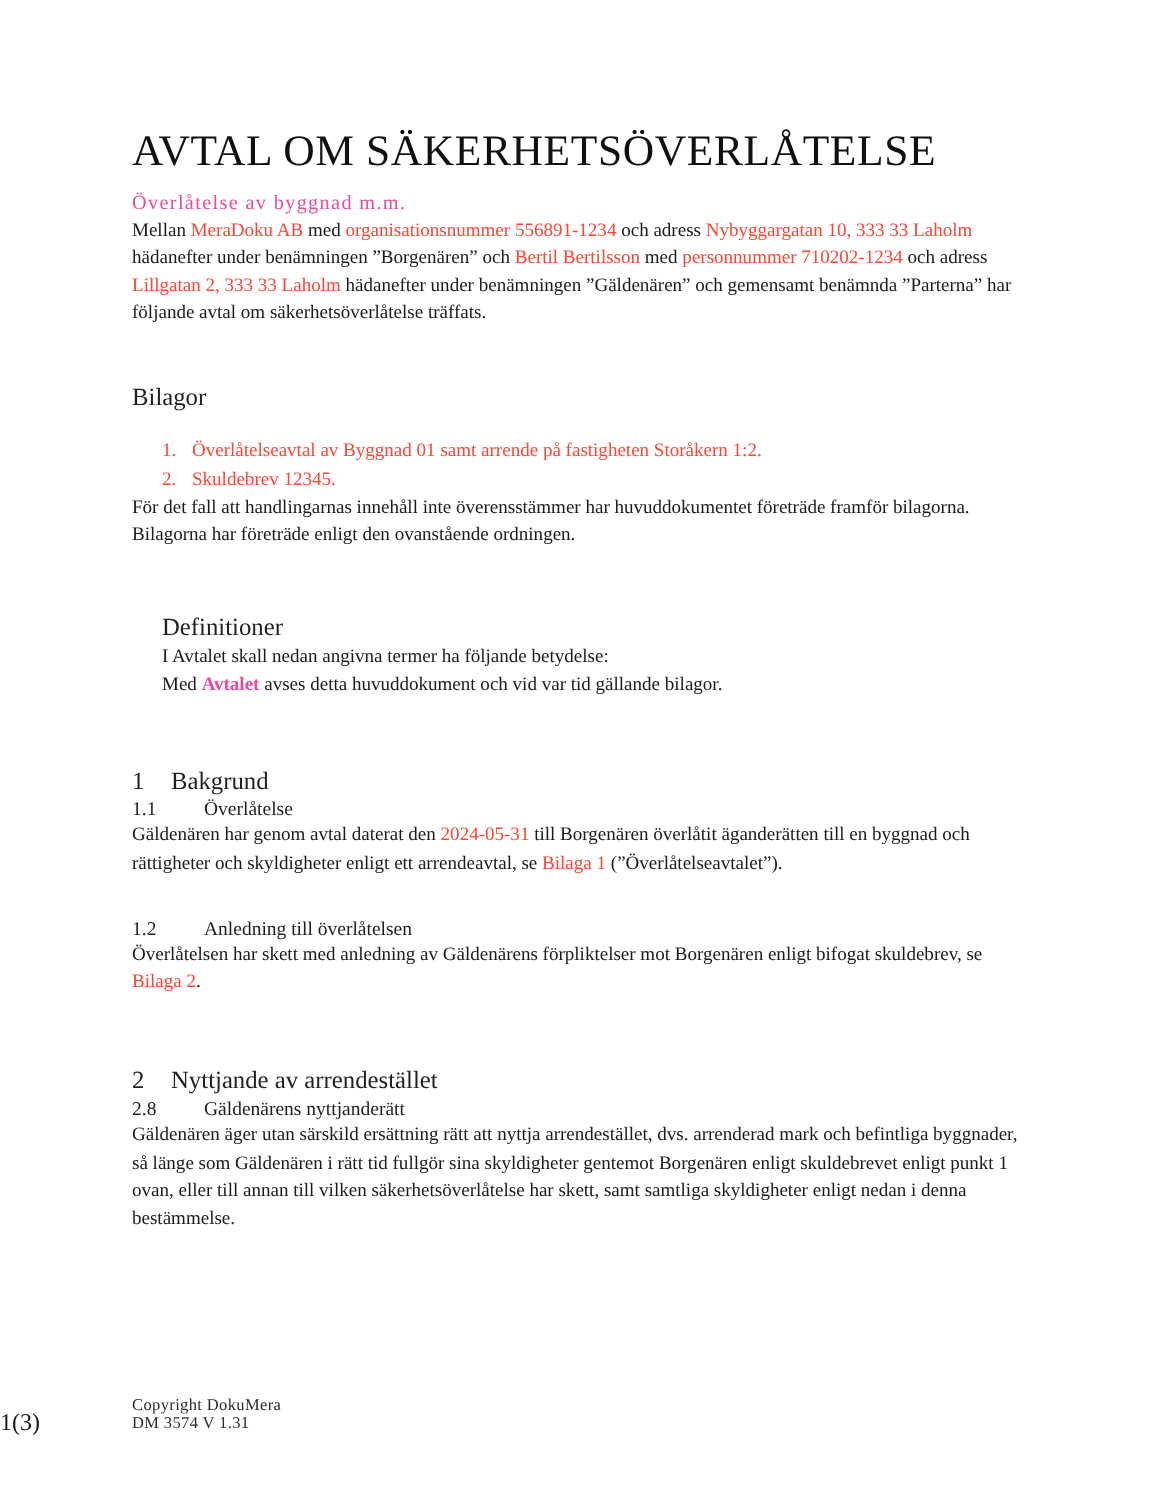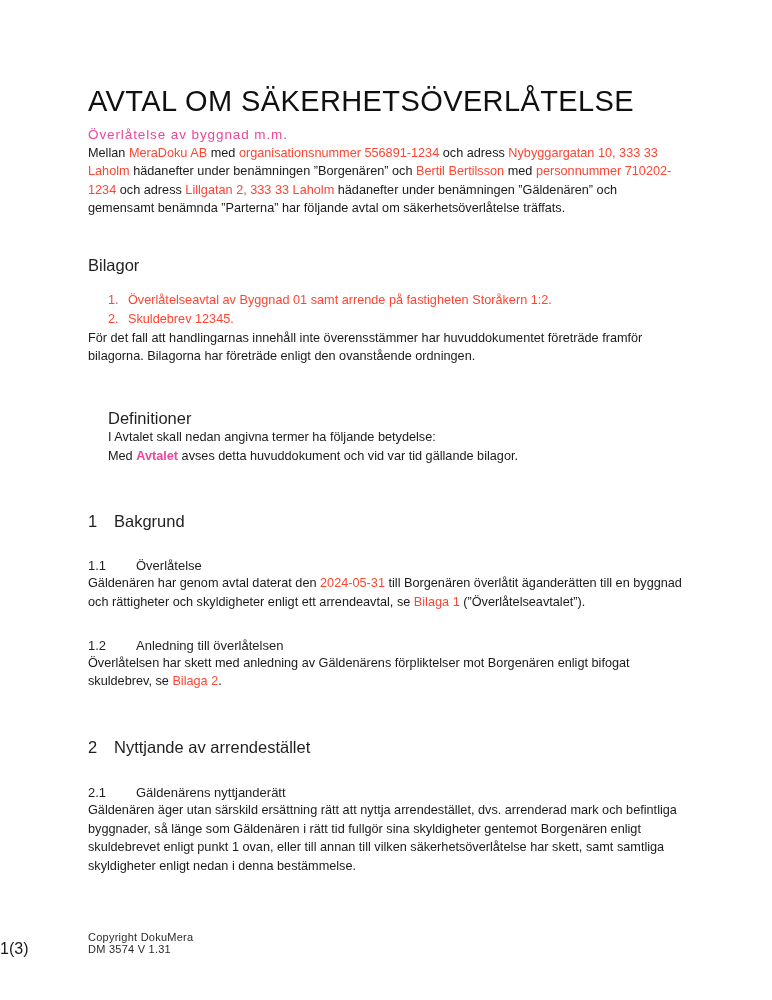--- a/index.html
+++ b/index.html
@@ -6,21 +6,21 @@
     margin: 0;
     padding: 0;
     background: #ffffff;
   }
   .page {
     position: relative;
     width: 745px;
     height: 1000px;
     background: #ffffff;
     overflow: hidden;
-    font-family: Liberation Sans, sans-serif;
+    font-family: Liberation Serif, serif;
     color: #1a1a1a;
     box-sizing: border-box;
   }
   .content {
     position: absolute;
     left: 88px;
     top: 0;
     width: 596px;
   }
   .doc-title {
@@ -111,21 +111,21 @@
     margin: 0;
     line-height: 1.25;
     position: relative;
     padding-left: 48px;
   }
   .h2num .n {
     position: absolute;
     left: 0;
     top: 0;
   }
-  .sub-a { margin-top: 27px; }
+  .sub-a { }
   .sub-b { margin-top: 26px; }
 
   .footer-page-num {
     position: absolute;
     left: 0;
     top: 913px;
     width: 772px;
     text-align: left;
     font-size: 16px;
     color: #1a1a1a;
@@ -183,21 +183,21 @@
       <div class="sub-b">
         <h3 class="h2num"><span class="n">1.2</span><span>Anledning till överlåtelsen</span></h3>
         <p class="body-text gap-sm"><span>Överlåtelsen har skett med anledning av Gäldenärens förpliktelser mot Borgenären enligt bifogat skuldebrev, se </span><span class="red">Bilaga 2</span><span>.</span></p>
       </div>
     </div>
 
     <div class="sec2">
       <h2 class="h1num"><span class="n">2</span><span>Nyttjande av arrendestället</span></h2>
 
       <div class="sub-a">
-        <h3 class="h2num"><span class="n">2.1</span><span>Gäldenärens nyttjanderätt</span></h3>
+        <h3 class="h2num"><span class="n">2.8</span><span>Gäldenärens nyttjanderätt</span></h3>
         <p class="body-text gap-sm">Gäldenären äger utan särskild ersättning rätt att nyttja arrendestället, dvs. arrenderad mark och befintliga byggnader, så länge som Gäldenären i rätt tid fullgör sina skyldigheter gentemot Borgenären enligt skuldebrevet enligt punkt 1 ovan, eller till annan till vilken säkerhetsöverlåtelse har skett, samt samtliga skyldigheter enligt nedan i denna bestämmelse.</p>
       </div>
     </div>
 
   </div>
 
   <div class="footer-page-num">1(3)</div>
 
   <div class="footer-left">
     <div>Copyright DokuMera</div>

